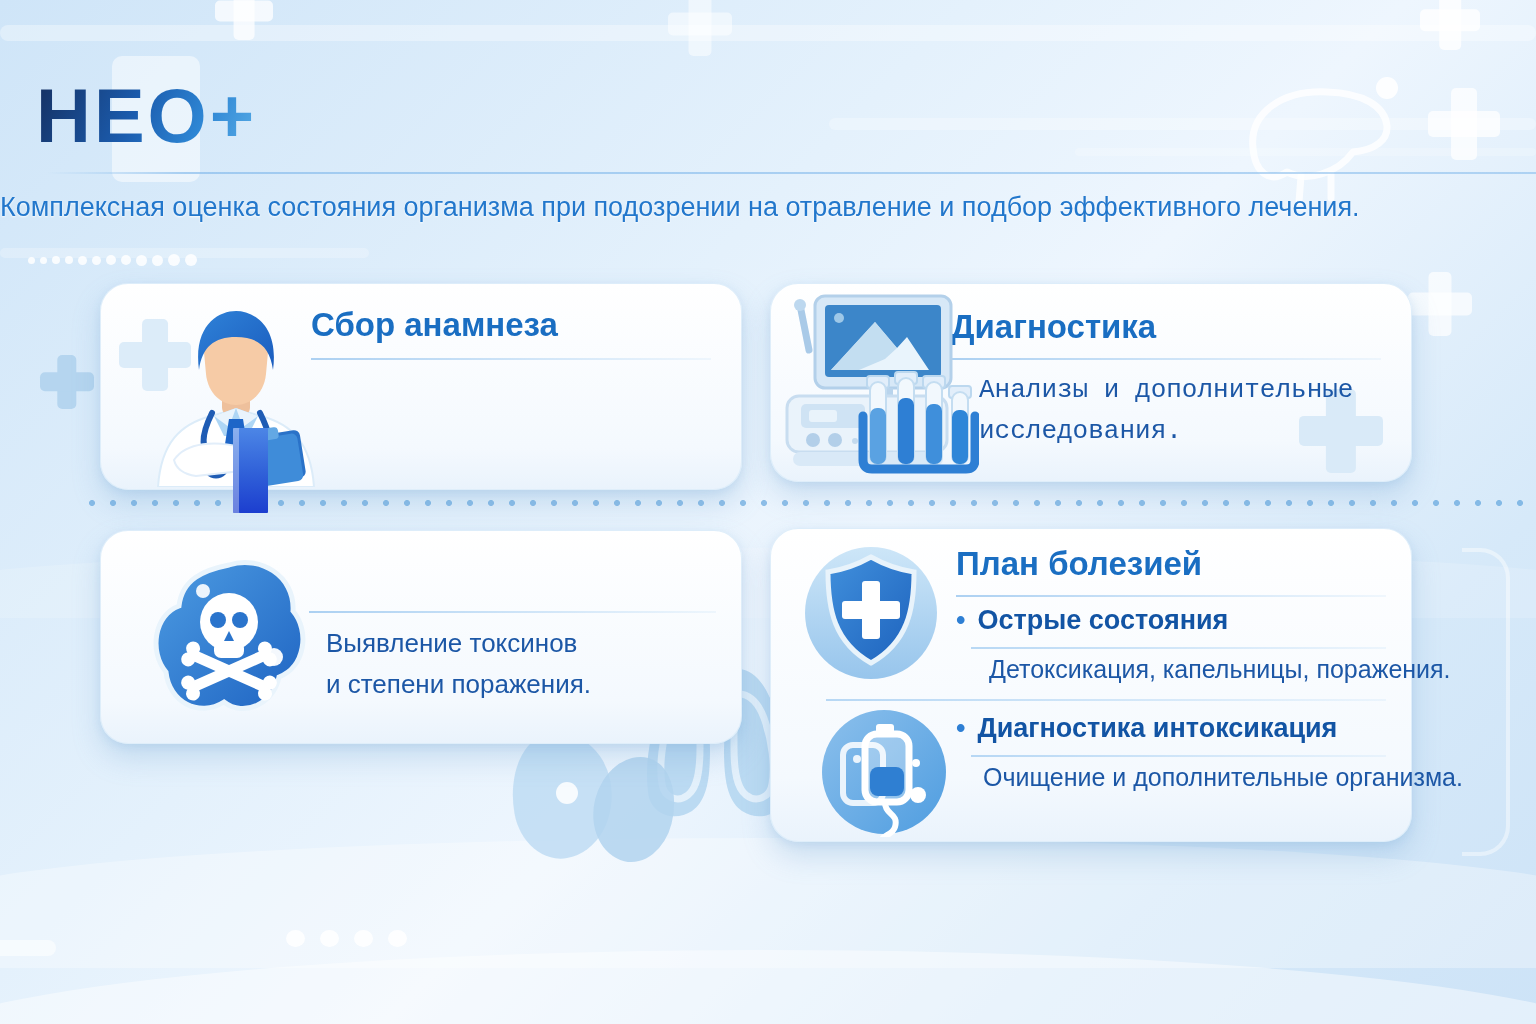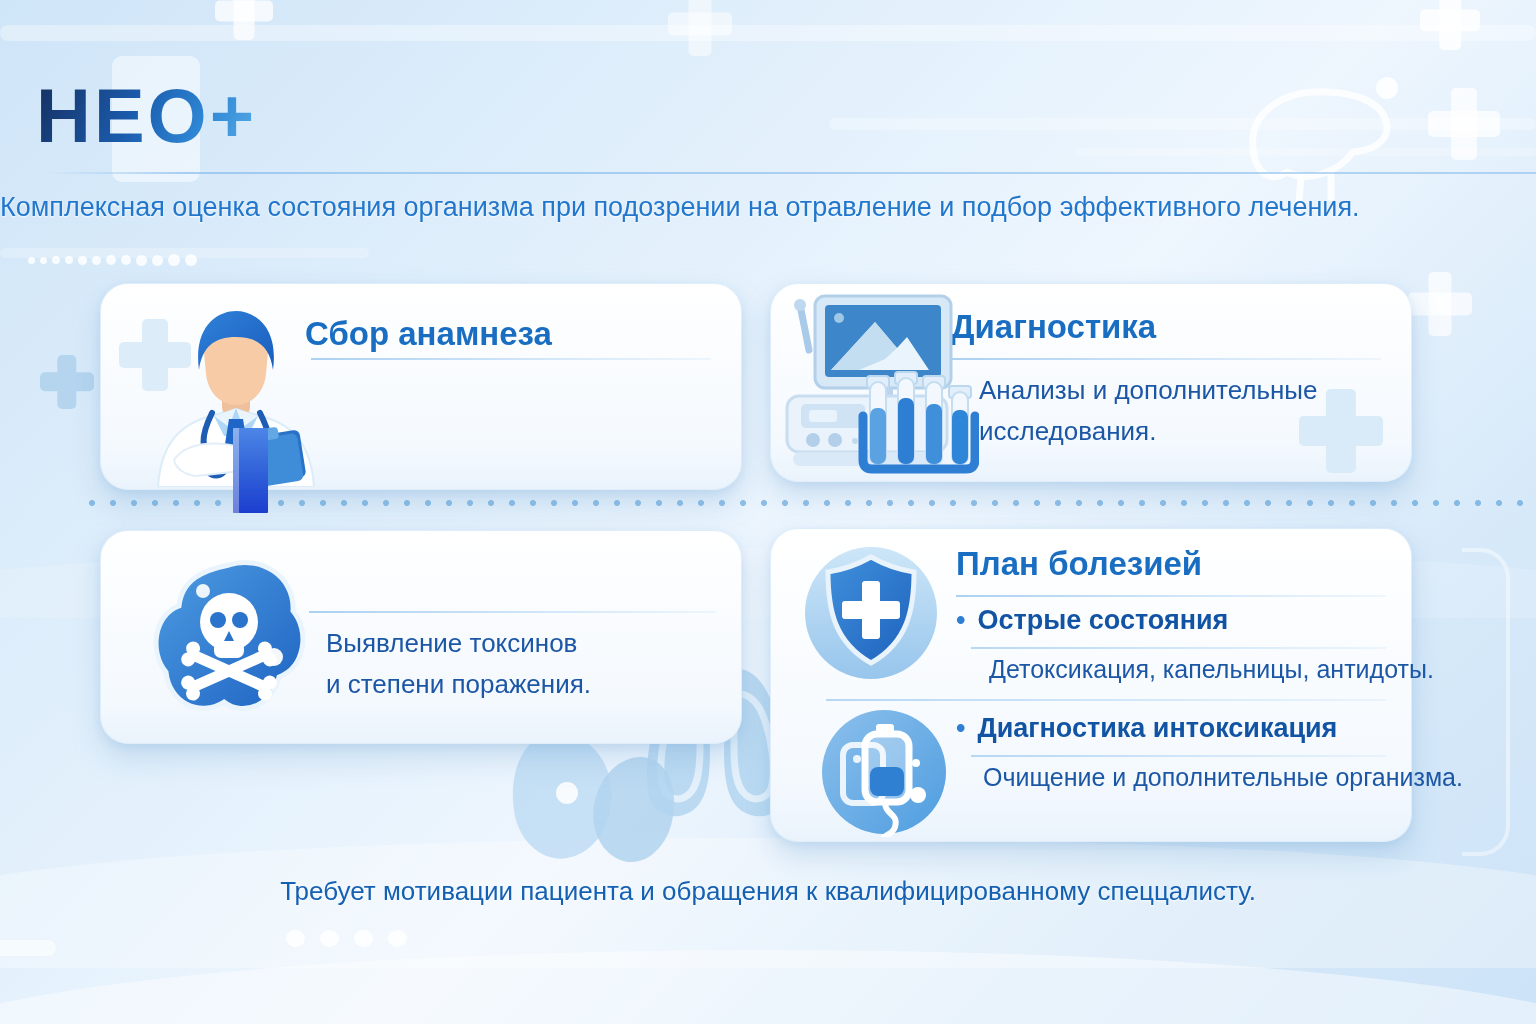--- a/index.html
+++ b/index.html
@@ -152,21 +152,21 @@
         <circle cx="80" cy="173" r="11" fill="#8ec2ec" stroke="#1f5cb4" stroke-width="5"></circle>
         <g transform="rotate(-9 135 165)">
           <rect x="103" y="142" width="64" height="48" rx="6" fill="#2a72c8"></rect>
           <rect x="100" y="145" width="64" height="48" rx="6" fill="#3f8cd9"></rect>
           <rect x="120" y="136" width="26" height="12" rx="4" fill="#63a8e4"></rect>
         </g>
         <path d="M38 168 C50 150 80 148 108 156 L118 162 L114 178 L60 184 C46 182 40 176 38 168 Z" fill="#ffffff" stroke="#e2eefa" stroke-width="2"></path>
         <circle cx="118" cy="168" r="9" fill="#f0c49e"></circle>
       </svg>
     </div>
-    <div class="card-title" style="left:204px;top:22px;margin-top:9px;">Сбор анамнеза</div>
+    <div class="card-title" style="left:210px;top:22px;">Сбор анамнеза</div>
     <div class="card-divider" style="left:210px;right:30px;top:74px;"></div>
   </div>
   <div class="artifact"></div>
 
   <div class="card" style="left:770px;top:283px;width:640px;height:197px;">
     <div class="cross in-card-cross" style="right:28px;bottom:8px;width:84px;height:84px;color:#d9eaf8;"></div>
     <div class="illu" style="left:8px;top:8px;width:200px;height:185px;">
       <svg width="200" height="185" viewBox="0 0 200 185">
         <path d="M22 18 L30 58" stroke="#a9cae8" stroke-width="7" stroke-linecap="round"></path>
         <circle cx="21" cy="13" r="6" fill="#bdd8ef"></circle>
@@ -193,21 +193,21 @@
         <rect x="147" y="90" width="16" height="82" rx="8" fill="#f2f8fd" stroke="#c4ddf1" stroke-width="2"></rect>
         <rect x="147" y="112" width="16" height="60" rx="7" fill="#3f8fdb"></rect>
         <rect x="170" y="94" width="22" height="12" rx="3" fill="#e2eefa" stroke="#bcd8ef" stroke-width="2"></rect>
         <rect x="173" y="100" width="16" height="72" rx="8" fill="#f2f8fd" stroke="#c4ddf1" stroke-width="2"></rect>
         <rect x="173" y="118" width="16" height="54" rx="7" fill="#2e86d8"></rect>
         <path d="M84 124 L84 168 Q84 177 93 177 L187 177 Q196 177 196 168 L196 124" fill="none" stroke="#2e7fd4" stroke-width="9" stroke-linecap="round"></path>
       </svg>
     </div>
     <div class="card-title" style="left:180px;top:24px;">Диагностика</div>
     <div class="card-divider" style="left:180px;right:30px;top:74px;"></div>
-    <div class="card-body" style="left:208px;top:86px;">Анализы и дополнительные
+    <div class="card-body" style="left:208px;top:86px;font-family:Liberation Mono, monospace;">Анализы и дополнительные
 исследования.</div>
   </div>
 
   <div class="card" style="left:100px;top:530px;width:640px;height:212px;">
     <div class="illu" style="left:42px;top:20px;width:172px;height:172px;">
       <svg width="172" height="172" viewBox="0 0 172 172">
         <defs>
           <linearGradient id="blobG" x1="0" y1="0" x2="1" y2="1">
             <stop offset="0" stop-color="#4d9ce2"></stop>
               <stop offset="1" stop-color="#1e63c2"></stop>
@@ -261,21 +261,21 @@
         <rect x="41" y="58" width="58" height="18" rx="3" fill="#ffffff"></rect>
       </svg>
     </div>
     <div class="card-title" style="left:185px;top:16px;">План болезией</div>
     <div class="card-divider" style="left:185px;right:25px;top:66px;"></div>
 
     <div class="t-item" style="left:185px;top:76px;">
       <span class="bullet">•</span><span>Острые состояния</span>
     </div>
     <div class="t-div" style="left:200px;right:25px;top:118px;"></div>
-    <div class="t-desc" style="left:218px;top:126px;">Детоксикация, капельницы, антидоты.</div>
+    <div class="t-desc" style="left:218px;top:126px;">Детоксикация, капельницы, поражения.</div>
 
     <div class="t-div" style="left:55px;right:25px;top:170px;"></div>
 
     <div class="illu" style="left:48px;top:178px;width:130px;height:130px;">
       <svg width="130" height="130" viewBox="0 0 130 130">
         <defs>
           <linearGradient id="ivG" x1="0" y1="0" x2="1" y2="1">
             <stop offset="0" stop-color="#8cc0ec"></stop>
               <stop offset="1" stop-color="#4f9de0"></stop>
           </linearGradient>
@@ -291,21 +291,20 @@
         <circle cx="38" cy="52" r="4" fill="rgba(255,255,255,.85)"></circle>
       </svg>
     </div>
     <div class="t-item" style="left:185px;top:184px;">
       <span class="bullet">•</span><span>Диагностика интоксикация</span>
     </div>
     <div class="t-div" style="left:200px;right:25px;top:226px;"></div>
     <div class="t-desc" style="left:212px;top:234px;">Очищение и дополнительные организма.</div>
   </div>
 
-  <div class="footer-note">Требует мотивации пациента и обращения к квалифицированному спеццалисту.</div>
   <div class="edge-dash"></div>
   <div class="dots-row" style="left:286px;top:930px;gap:15px;">
     <div class="dot" style="width:19px;height:17px;"></div>
     <div class="dot" style="width:19px;height:17px;"></div>
     <div class="dot" style="width:19px;height:17px;"></div>
     <div class="dot" style="width:19px;height:17px;"></div>
   </div>
 
 </div>
 

